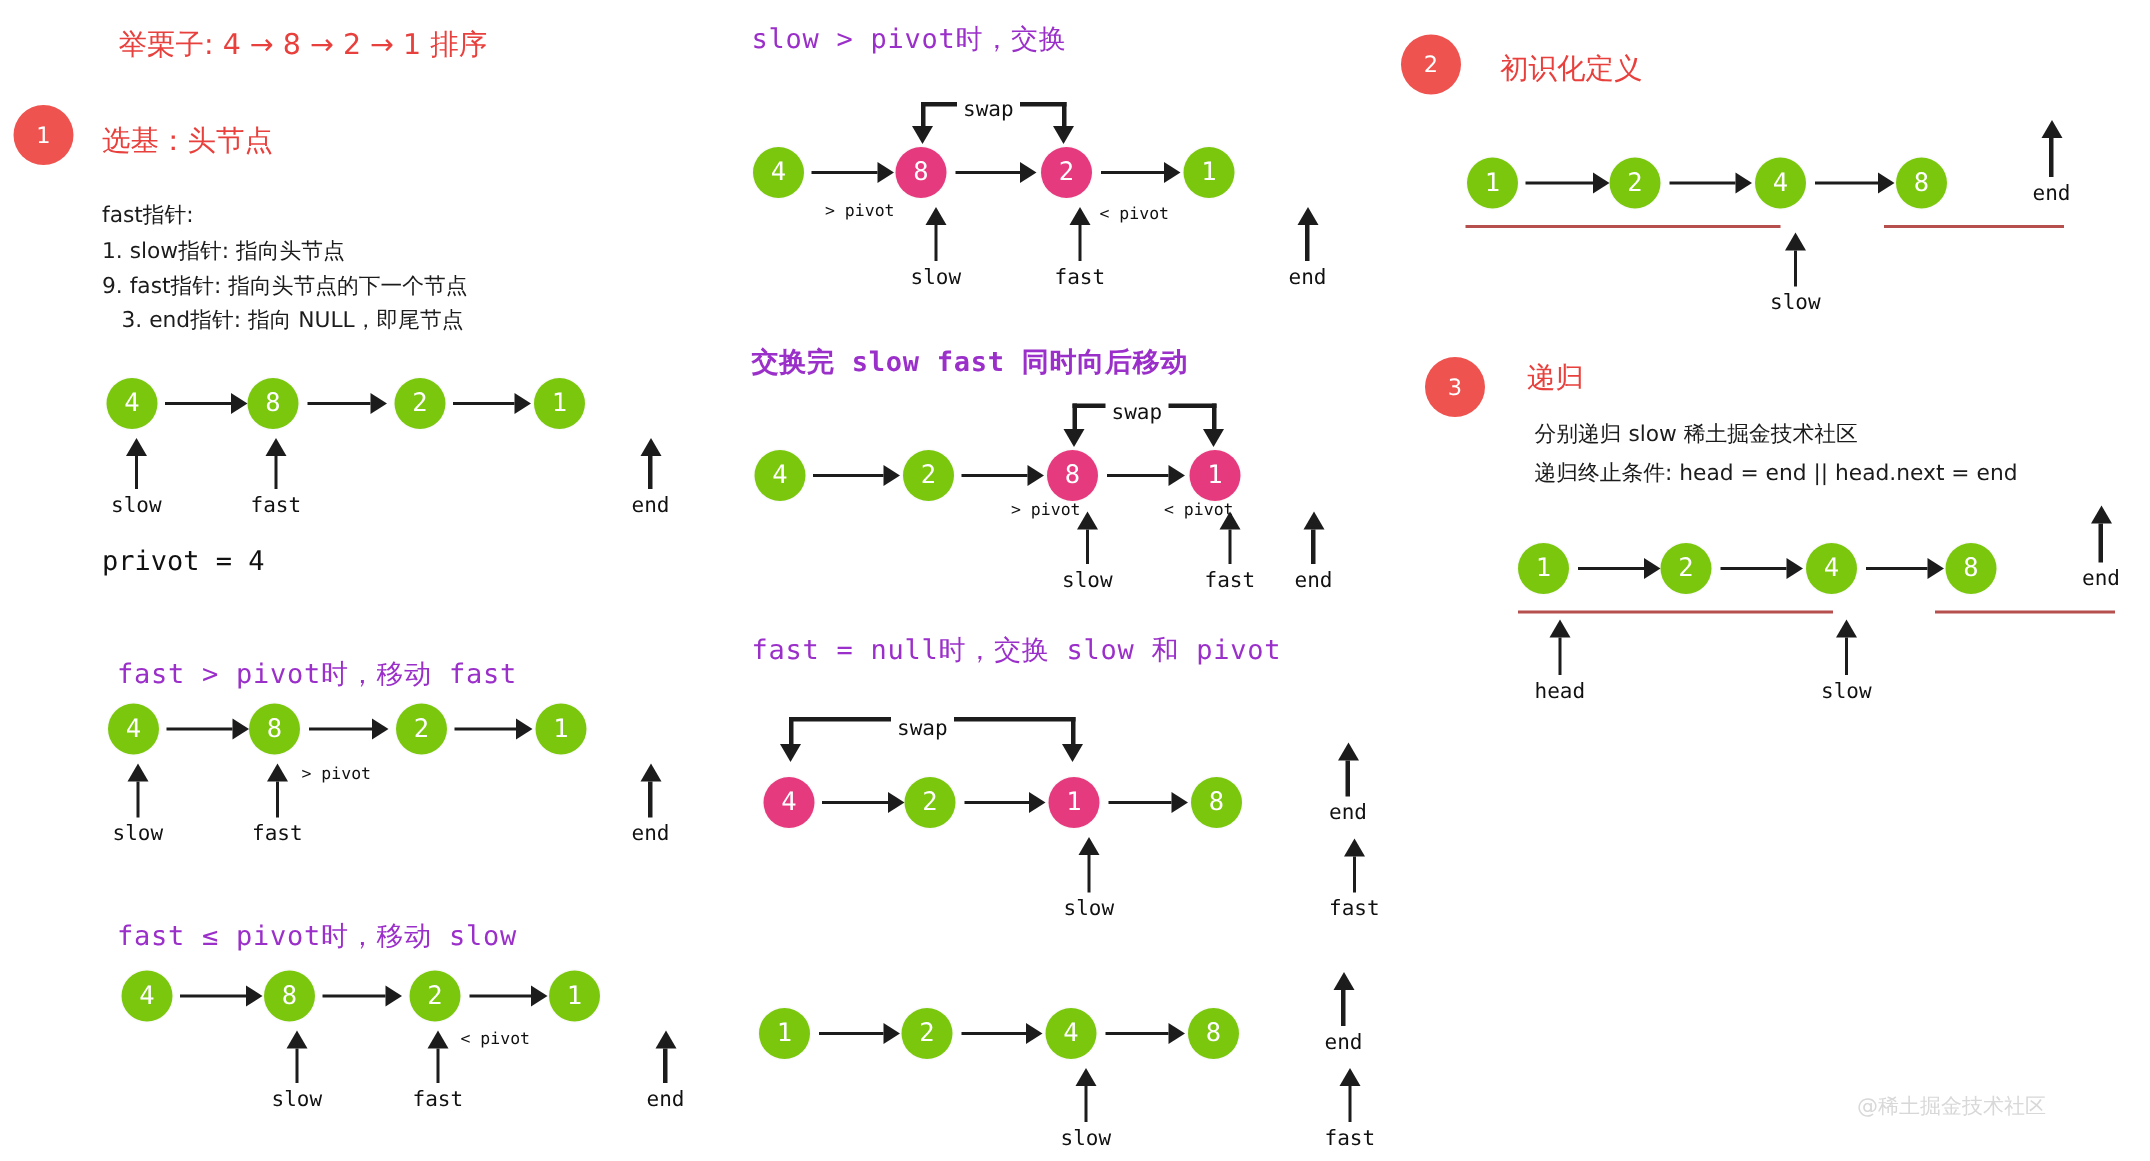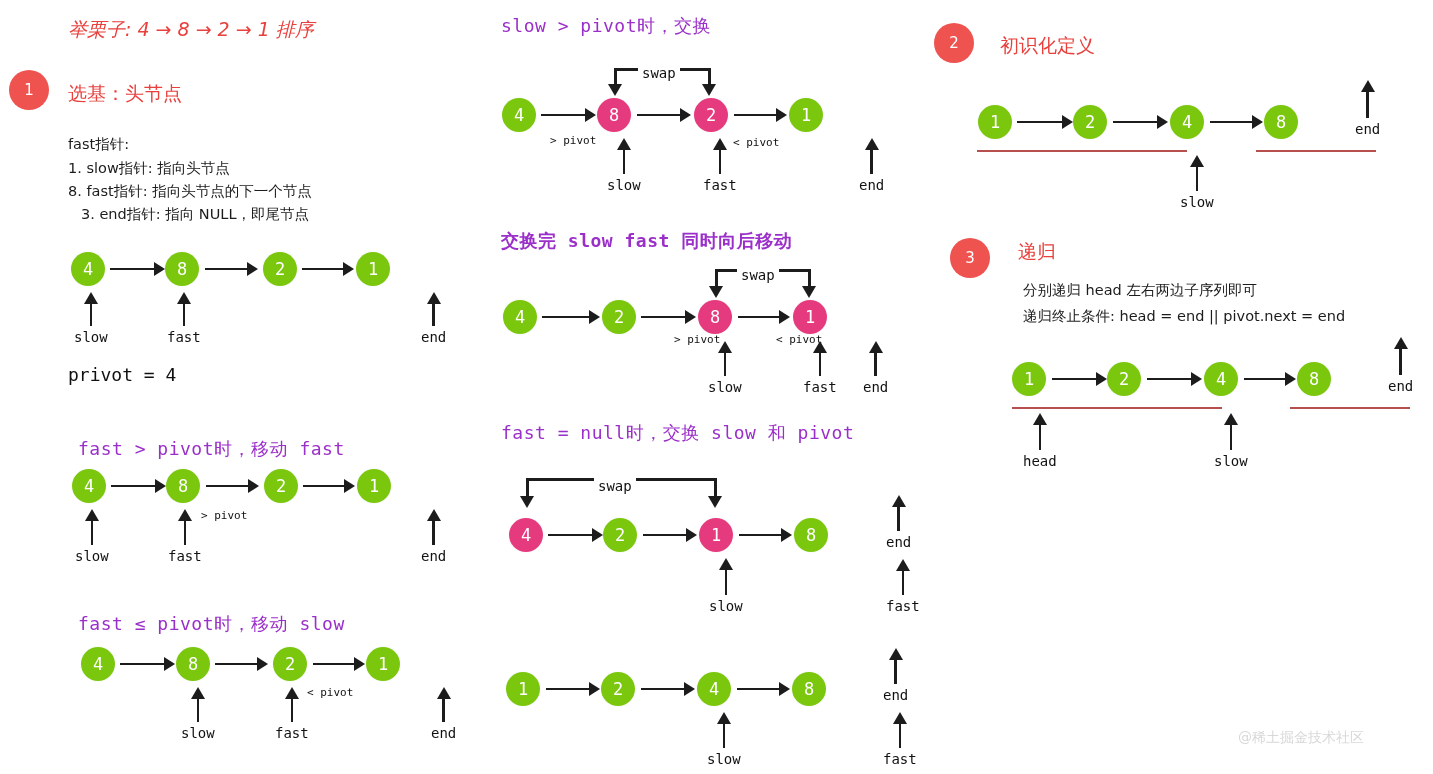--- a/index.html
+++ b/index.html
@@ -154,28 +154,28 @@
   .watermark {
     color: #d8d8d8;
     font-size: 14px;
     white-space: nowrap;
     user-select: none;
   }
 </style>
 </head>
 <body>
 
-<div class="abs red-title" style="left:68px; top:17px;font-style:italic;">举栗子: 4 → 8 → 2 → 1 排序</div>
+<div class="abs red-title" style="left:79px; top:17px;">举栗子: 4 → 8 → 2 → 1 排序</div>
 
 <div class="abs step-badge" style="left:9px; top:70px;">1</div>
 <div class="abs red-head" style="left:68px; top:81px;">选基：头节点</div>
 
 <div class="abs body-text" style="left:68px; top:133px;">fast指针:</div>
 <div class="abs body-text" style="left:68px; top:157px;">1. slow指针: 指向头节点</div>
-<div class="abs body-text" style="left:68px; top:180px;">8. fast指针: 指向头节点的下一个节点</div>
+<div class="abs body-text" style="left:68px; top:180px;">9. fast指针: 指向头节点的下一个节点</div>
 <div class="abs body-text" style="left:81px; top:203px;">3. end指针: 指向 NULL，即尾节点</div>
 
 <div class="abs node green" style="left:71px; top:252px;">4</div>
 <div class="abs link" style="left:110px; top:262px; width:55px;">
     <div class="shaft"></div>
     <div class="head"></div>
   </div>
 <div class="abs node green" style="left:165px; top:252px;">8</div>
 <div class="abs link" style="left:205px; top:262px; width:53px;">
     <div class="shaft"></div>
@@ -479,22 +479,22 @@
 </div>
 <div class="abs ptr" style="left:1355px; top:80px;">
   <div class="tip"></div>
     <div class="stem" style="height:26px;"></div>
   <div class="lbl">end</div>
 </div>
 
 <div class="abs step-badge" style="left:950px; top:238px;">3</div>
 <div class="abs red-head" style="left:1018px; top:239px;">递归</div>
 
-<div class="abs body-text" style="left:1023px; top:279px;">分别递归 head 左右两边子序列即可</div>
-<div class="abs body-text" style="left:1023px; top:305px;">递归终止条件: head = end || pivot.next = end</div>
+<div class="abs body-text" style="left:1023px; top:279px;">分别递归 slow 稀土掘金技术社区</div>
+<div class="abs body-text" style="left:1023px; top:305px;">递归终止条件: head = end || head.next = end</div>
 
 <div class="abs node green" style="left:1012px; top:362px;">1</div>
 <div class="abs link" style="left:1052px; top:372px; width:55px;">
     <div class="shaft"></div>
     <div class="head"></div>
   </div>
 <div class="abs node green" style="left:1107px; top:362px;">2</div>
 <div class="abs link" style="left:1147px; top:372px; width:55px;">
     <div class="shaft"></div>
     <div class="head"></div>

